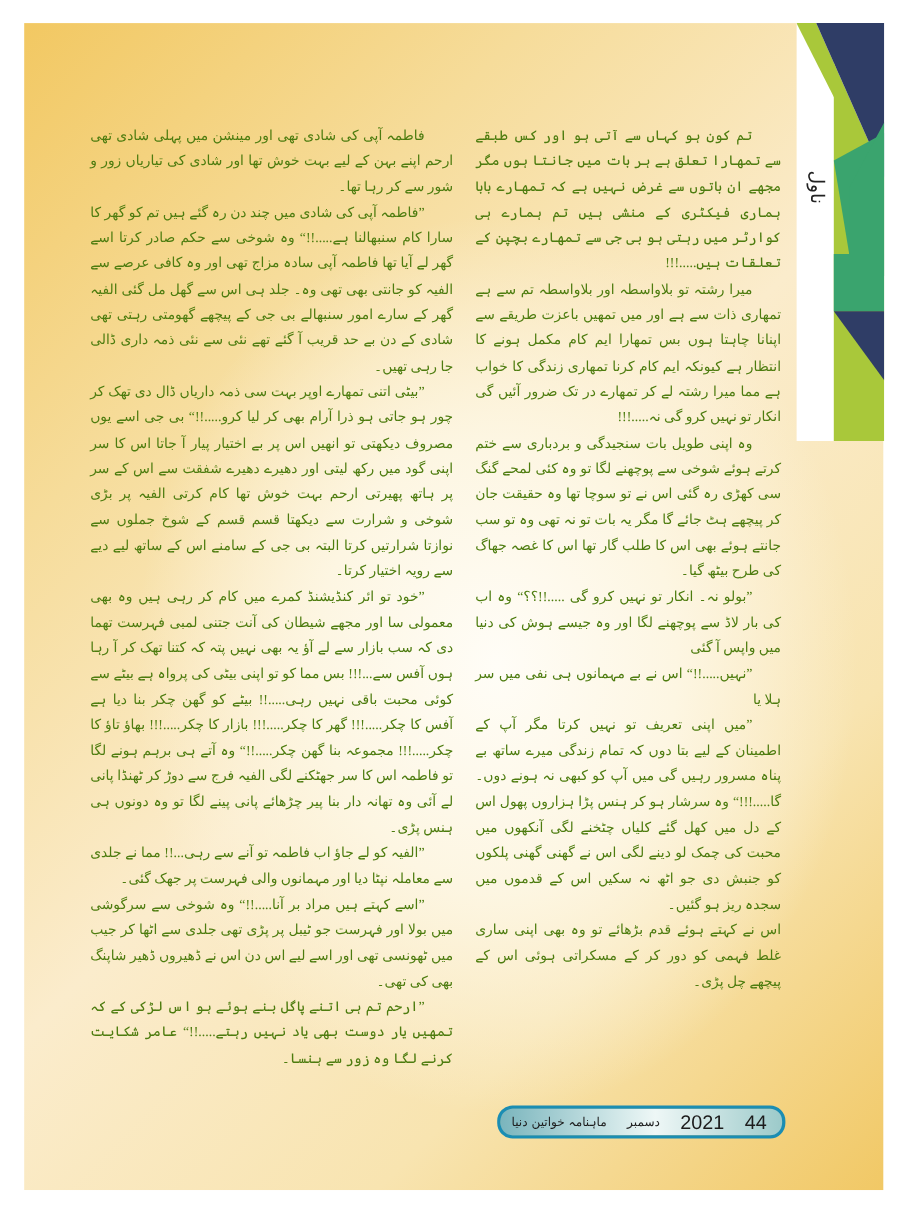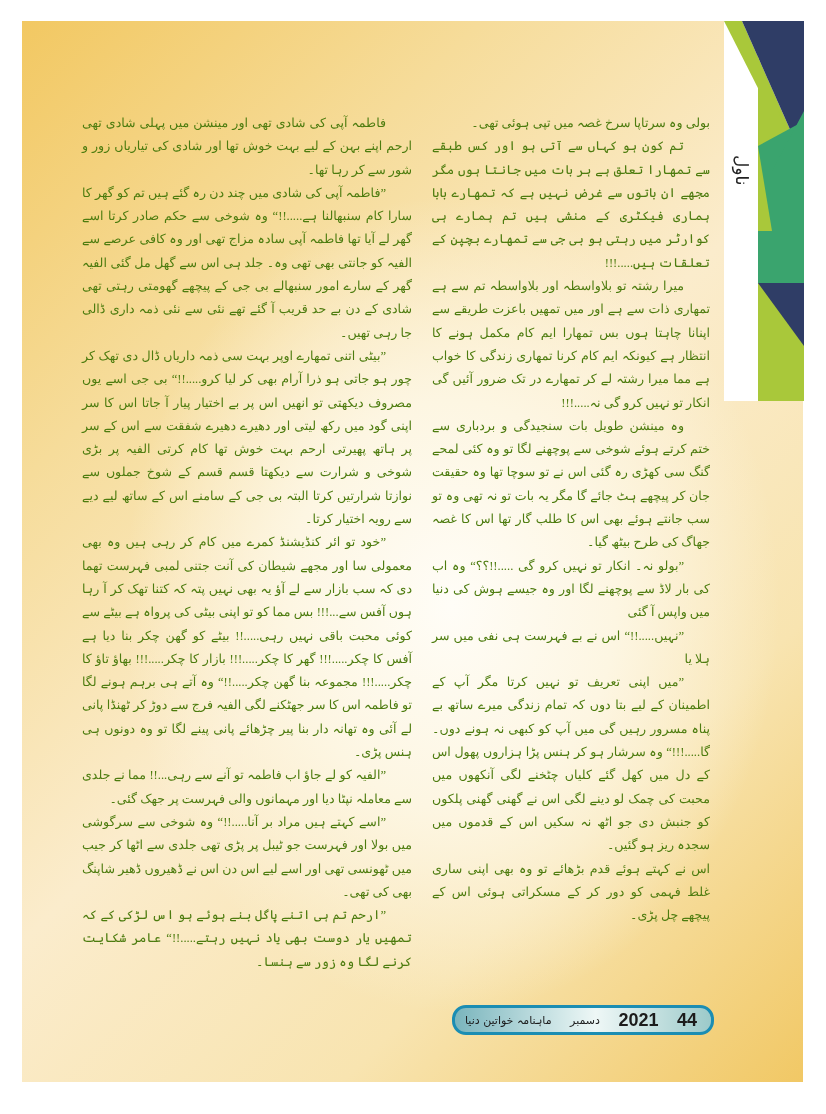--- a/index.html
+++ b/index.html
@@ -37,21 +37,21 @@
   .col-left { left: 82px; width: 330px; }
   .column p { margin: 0; text-align-last: right; }
   .column p.indent { text-indent: 26px; }
   .footer-box {
     position: absolute; left: 452px; top: 1005px; width: 262px; height: 30px;
     background: linear-gradient(90deg, #7ab5bd 0%, #d9ecec 45%, #eef7f6 55%, #9ccaca 100%);
     border: 3px solid #1b8db3; border-radius: 14px; box-sizing: border-box;
     display: flex; align-items: center; justify-content: space-between; padding: 0 14px 0 10px;
     direction: ltr;
   }
-  .footer-box .num { font-family: "Liberation Sans", sans-serif; font-weight: bold; font-size: 18px; color: #1c1c1c; }
+  .footer-box .num { font-family: "Liberation Sans", sans-serif; font-weight: normal; font-size: 18px; color: #1c1c1c; }
   .footer-box .urdu { font-size: 11px; color: #1c1c1c; direction: rtl; }
 </style>
 </head>
 <body>
 
 <div class="page-bg"></div>
 <div class="bottom-white"></div>
 
 <div class="band">
   <svg width="80" height="380" viewBox="0 0 80 380">
@@ -66,26 +66,25 @@
     <polygon points="34,262 80,262 80,325" fill="#2f3d66"></polygon>
     <polygon points="34,262 80,325 80,380 34,380" fill="#ffffff" opacity="0"></polygon>
   </svg>
 </div>
 
 <div class="vertical-tag">
   <span>ناول</span>
 </div>
 
 <div class="column col-right">
-  <p>بولی وہ سرتاپا سرخ غصہ میں تپی ہوئی تھی۔</p>
   <p class="indent">تم کون ہو کہاں سے آتی ہو اور کس طبقے سے تمھارا تعلق ہے ہر بات میں جانتا ہوں مگر مجھے ان باتوں سے غرض نہیں ہے کہ تمھارے بابا ہماری فیکٹری کے منشی ہیں تم ہمارے ہی کوارٹر میں رہتی ہو بی جی سے تمھارے بچپن کے تعلقات ہیں.....!!!</p>
   <p class="indent">میرا رشتہ تو بلاواسطہ اور بلاواسطہ تم سے ہے تمھاری ذات سے ہے اور میں تمھیں باعزت طریقے سے اپنانا چاہتا ہوں بس تمھارا ایم کام مکمل ہونے کا انتظار ہے کیونکہ ایم کام کرنا تمھاری زندگی کا خواب ہے مما میرا رشتہ لے کر تمھارے در تک ضرور آئیں گی انکار تو نہیں کرو گی نہ.....!!!</p>
-  <p class="indent">وہ مینشن طویل بات سنجیدگی و بردباری سے ختم کرتے ہوئے شوخی سے پوچھنے لگا تو وہ کئی لمحے گنگ سی کھڑی رہ گئی اس نے تو سوچا تھا وہ حقیقت جان کر پیچھے ہٹ جائے گا مگر یہ بات تو نہ تھی وہ تو سب جانتے ہوئے بھی اس کا طلب گار تھا اس کا غصہ جھاگ کی طرح بیٹھ گیا۔</p>
+  <p class="indent">وہ اپنی طویل بات سنجیدگی و بردباری سے ختم کرتے ہوئے شوخی سے پوچھنے لگا تو وہ کئی لمحے گنگ سی کھڑی رہ گئی اس نے تو سوچا تھا وہ حقیقت جان کر پیچھے ہٹ جائے گا مگر یہ بات تو نہ تھی وہ تو سب جانتے ہوئے بھی اس کا طلب گار تھا اس کا غصہ جھاگ کی طرح بیٹھ گیا۔</p>
   <p class="indent">”بولو نہ۔ انکار تو نہیں کرو گی .....!!؟؟“ وہ اب کی بار لاڈ سے پوچھنے لگا اور وہ جیسے ہوش کی دنیا میں واپس آ گئی</p>
-  <p class="indent">”نہیں.....!!“ اس نے بے فہرست ہی نفی میں سر ہلا یا</p>
+  <p class="indent">”نہیں.....!!“ اس نے بے مہمانوں ہی نفی میں سر ہلا یا</p>
   <p class="indent">”میں اپنی تعریف تو نہیں کرتا مگر آپ کے اطمینان کے لیے بتا دوں کہ تمام زندگی میرے ساتھ بے پناہ مسرور رہیں گی میں آپ کو کبھی نہ ہونے دوں۔ گا.....!!!“ وہ سرشار ہو کر ہنس پڑا ہزاروں پھول اس کے دل میں کھل گئے کلیاں چٹخنے لگی آنکھوں میں محبت کی چمک لو دینے لگی اس نے گھنی گھنی پلکوں کو جنبش دی جو اٹھ نہ سکیں اس کے قدموں میں سجدہ ریز ہو گئیں۔</p>
   <p>اس نے کہتے ہوئے قدم بڑھائے تو وہ بھی اپنی ساری غلط فہمی کو دور کر کے مسکراتی ہوئی اس کے پیچھے چل پڑی۔</p>
 
 </div>
 
 <div class="column col-left">
   <p class="indent">فاطمہ آپی کی شادی تھی اور مینشن میں پہلی شادی تھی ارحم اپنے بہن کے لیے بہت خوش تھا اور شادی کی تیاریاں زور و شور سے کر رہا تھا۔</p>
   <p class="indent">”فاطمہ آپی کی شادی میں چند دن رہ گئے ہیں تم کو گھر کا سارا کام سنبھالنا ہے.....!!“ وہ شوخی سے حکم صادر کرتا اسے گھر لے آیا تھا فاطمہ آپی سادہ مزاج تھی اور وہ کافی عرصے سے الفیہ کو جانتی بھی تھی وہ۔ جلد ہی اس سے گھل مل گئی الفیہ گھر کے سارے امور سنبھالے بی جی کے پیچھے گھومتی رہتی تھی شادی کے دن بے حد قریب آ گئے تھے نئی سے نئی ذمہ داری ڈالی جا رہی تھیں۔</p>
   <p class="indent">”بیٹی اتنی تمھارے اوپر بہت سی ذمہ داریاں ڈال دی تھک کر چور ہو جاتی ہو ذرا آرام بھی کر لیا کرو.....!!“ بی جی اسے یوں مصروف دیکھتی تو انھیں اس پر بے اختیار پیار آ جاتا اس کا سر اپنی گود میں رکھ لیتی اور دھیرے دھیرے شفقت سے اس کے سر پر ہاتھ پھیرتی ارحم بہت خوش تھا کام کرتی الفیہ پر بڑی شوخی و شرارت سے دیکھتا قسم قسم کے شوخ جملوں سے نوازتا شرارتیں کرتا البتہ بی جی کے سامنے اس کے ساتھ لیے دیے سے رویہ اختیار کرتا۔</p>
   <p class="indent">”خود تو ائر کنڈیشنڈ کمرے میں کام کر رہی ہیں وہ بھی معمولی سا اور مجھے شیطان کی آنت جتنی لمبی فہرست تھما دی کہ سب بازار سے لے آؤ یہ بھی نہیں پتہ کہ کتنا تھک کر آ رہا ہوں آفس سے...!!! بس مما کو تو اپنی بیٹی کی پرواہ ہے بیٹے سے کوئی محبت باقی نہیں رہی.....!! بیٹے کو گھن چکر بنا دیا ہے آفس کا چکر.....!!! گھر کا چکر.....!!! بازار کا چکر.....!!! بھاؤ تاؤ کا چکر.....!!! مجموعہ بنا گھن چکر.....!!“ وہ آتے ہی برہم ہونے لگا تو فاطمہ اس کا سر جھٹکنے لگی الفیہ فرج سے دوڑ کر ٹھنڈا پانی لے آئی وہ تھانہ دار بنا پیر چڑھائے پانی پینے لگا تو وہ دونوں ہی ہنس پڑی۔</p>

